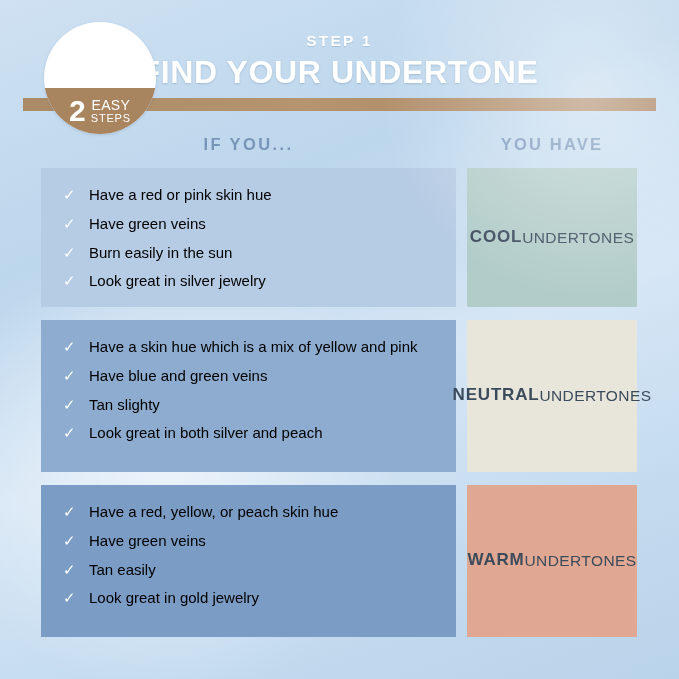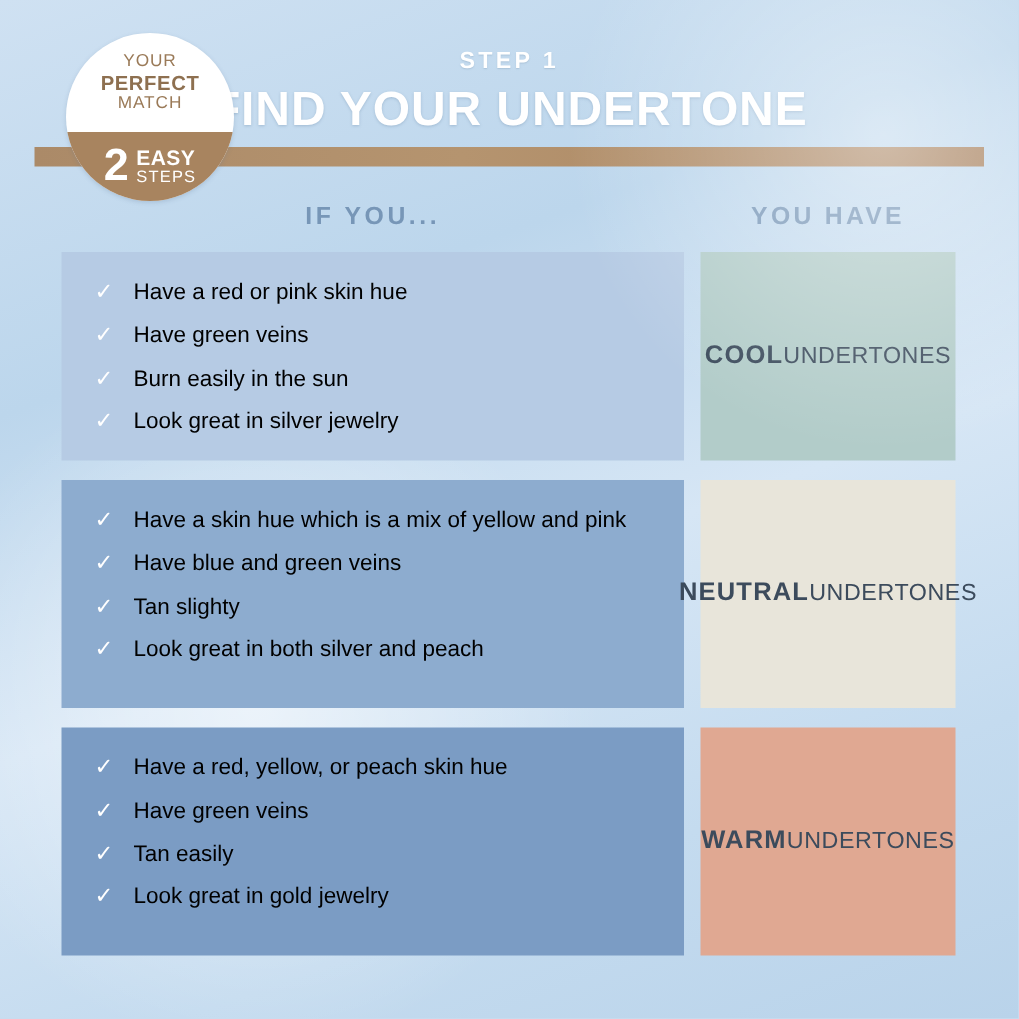--- a/index.html
+++ b/index.html
@@ -141,23 +141,24 @@
     font-size: 30px;
     font-weight: bold;
     line-height: 1;
   }
   .badge-words {
     text-align: left;
     line-height: 1.05;
   }
   .badge-easy {
     font-size: 14px;
-    font-weight: bold;
+    font-weight: normal;
     letter-spacing: 0.3px;
     display: block;
+    text-align: center;
   }
   .badge-steps {
     font-size: 11px;
     letter-spacing: 0.8px;
     display: block;
   }
 
   
   .col-head-if {
     position: absolute;
@@ -244,25 +245,20 @@
 <div class="page">
 
   <div class="header">
     <div class="step-label">STEP 1</div>
     <div class="main-title">FIND YOUR UNDERTONE</div>
   </div>
 
   <div class="gold-bar"></div>
 
   <div class="badge">
-    <div class="badge-top">
-      <div class="badge-your">YOUR</div>
-      <div class="badge-perfect">PERFECT</div>
-      <div class="badge-match">MATCH</div>
-    </div>
     <div class="badge-bottom">
       <span class="badge-num">2</span>
       <span class="badge-words">
         <span class="badge-easy">EASY</span>
         <span class="badge-steps">STEPS</span>
       </span>
     </div>
   </div>
 
   <div class="col-head-if">IF YOU...</div>

